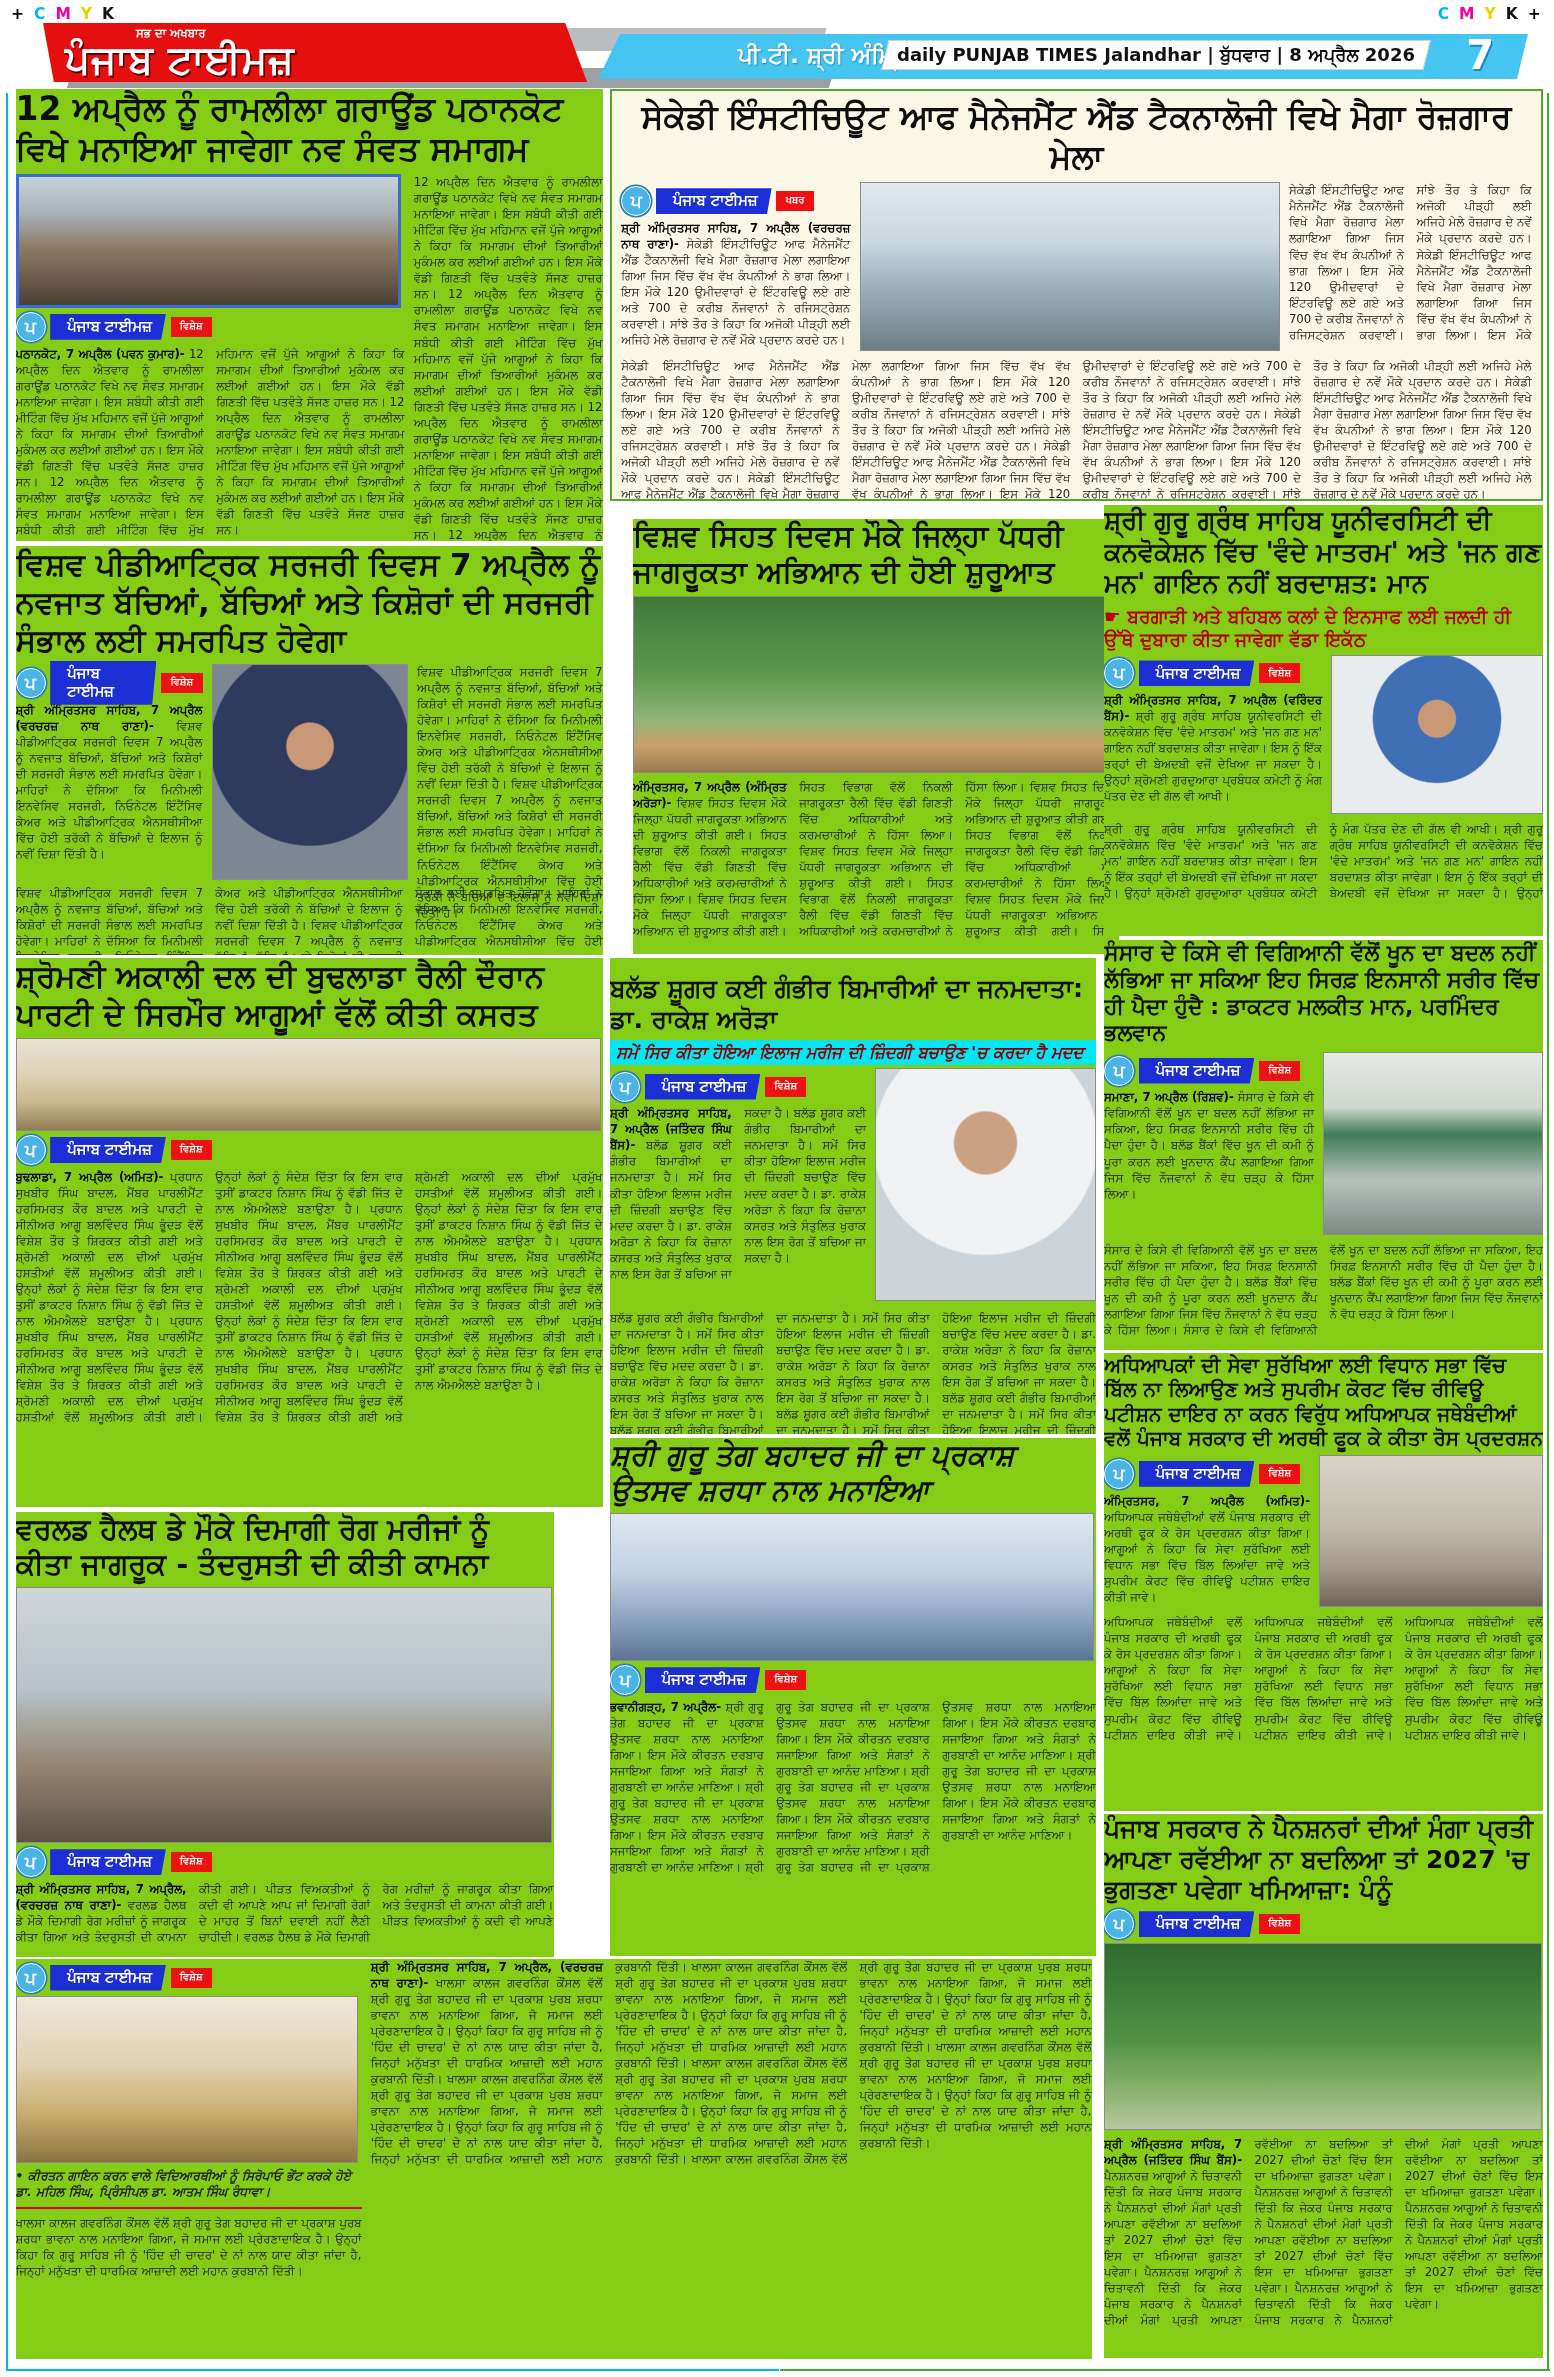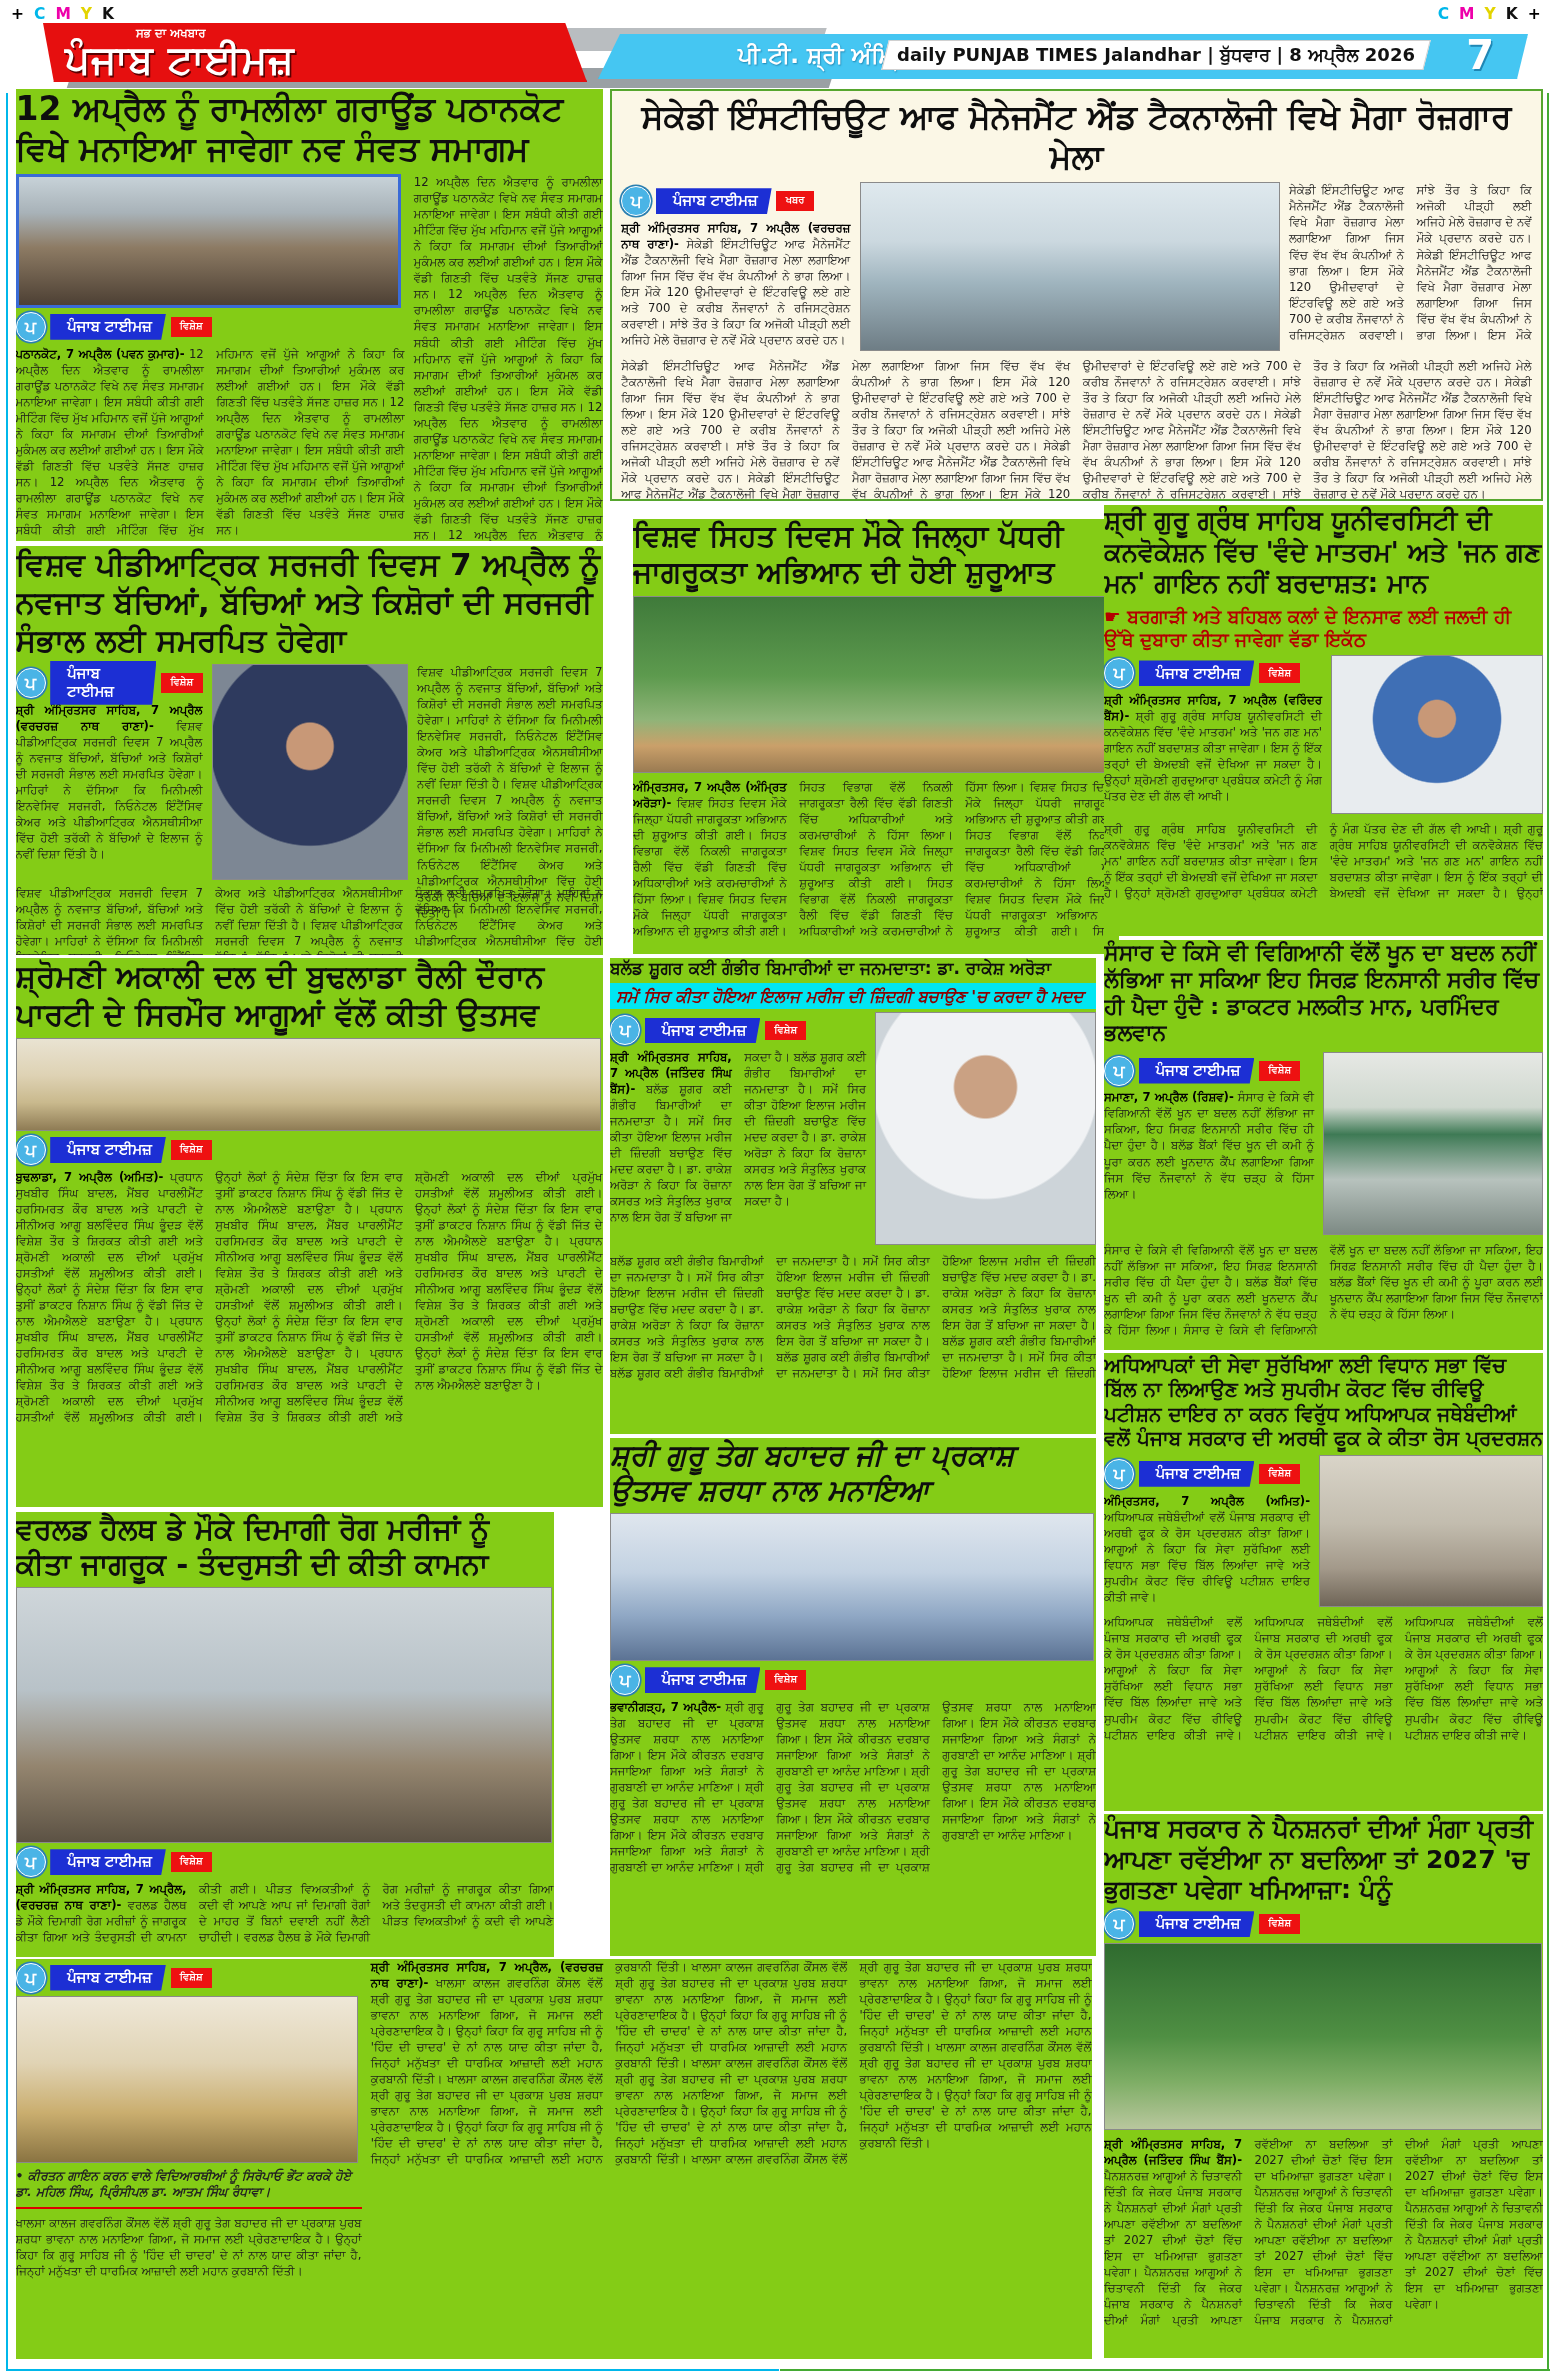--- a/index.html
+++ b/index.html
@@ -192,35 +192,35 @@
         </div>
       </div>
       <div class="ph p-portrait2" style="flex:1;height:159px;"></div>
     </div>
     <div class="body cols2" style="height:89px;margin-top:4.7px;">
       <span>ਸ਼੍ਰੀ ਗੁਰੂ ਗ੍ਰੰਥ ਸਾਹਿਬ ਯੂਨੀਵਰਸਿਟੀ ਦੀ ਕਨਵੋਕੇਸ਼ਨ ਵਿੱਚ 'ਵੰਦੇ ਮਾਤਰਮ' ਅਤੇ 'ਜਨ ਗਣ ਮਨ' ਗਾਇਨ ਨਹੀਂ ਬਰਦਾਸ਼ਤ ਕੀਤਾ ਜਾਵੇਗਾ। ਇਸ ਨੂੰ ਇੱਕ ਤਰ੍ਹਾਂ ਦੀ ਬੇਅਦਬੀ ਵਜੋਂ ਦੇਖਿਆ ਜਾ ਸਕਦਾ ਹੈ। ਉਨ੍ਹਾਂ ਸ਼੍ਰੋਮਣੀ ਗੁਰਦੁਆਰਾ ਪ੍ਰਬੰਧਕ ਕਮੇਟੀ ਨੂੰ ਮੰਗ ਪੱਤਰ ਦੇਣ ਦੀ ਗੱਲ ਵੀ ਆਖੀ। ਸ਼੍ਰੀ ਗੁਰੂ ਗ੍ਰੰਥ ਸਾਹਿਬ ਯੂਨੀਵਰਸਿਟੀ ਦੀ ਕਨਵੋਕੇਸ਼ਨ ਵਿੱਚ 'ਵੰਦੇ ਮਾਤਰਮ' ਅਤੇ 'ਜਨ ਗਣ ਮਨ' ਗਾਇਨ ਨਹੀਂ ਬਰਦਾਸ਼ਤ ਕੀਤਾ ਜਾਵੇਗਾ। ਇਸ ਨੂੰ ਇੱਕ ਤਰ੍ਹਾਂ ਦੀ ਬੇਅਦਬੀ ਵਜੋਂ ਦੇਖਿਆ ਜਾ ਸਕਦਾ ਹੈ। ਉਨ੍ਹਾਂ ਸ਼੍ਰੋਮਣੀ ਗੁਰਦੁਆਰਾ ਪ੍ਰਬੰਧਕ ਕਮੇਟੀ ਨੂੰ ਮੰਗ ਪੱਤਰ ਦੇਣ ਦੀ ਗੱਲ ਵੀ ਆਖੀ।</span>
     </div>
   </div>
 
   <div class="art" style="left:15.5px;top:958px;width:587px;height:549px;">
-    <h1 class="hl" style="font-size:31px;">ਸ਼੍ਰੋਮਣੀ ਅਕਾਲੀ ਦਲ ਦੀ ਬੁਢਲਾਡਾ ਰੈਲੀ ਦੌਰਾਨ ਪਾਰਟੀ ਦੇ ਸਿਰਮੌਰ ਆਗੂਆਂ ਵੱਲੋਂ ਕੀਤੀ ਉਤਸਵ</h1>
+    <h1 class="hl" style="font-size:31px;">ਸ਼੍ਰੋਮਣੀ ਅਕਾਲੀ ਦਲ ਦੀ ਬੁਢਲਾਡਾ ਰੈਲੀ ਦੌਰਾਨ ਪਾਰਟੀ ਦੇ ਸਿਰਮੌਰ ਆਗੂਆਂ ਵੱਲੋਂ ਕੀਤੀ ਕਸਰਤ</h1>
     <div class="ph p-rally" style="width:585px;height:93px;"></div>
     <div class="byline">
       <span class="pt-circle">ਪ</span>
       <span class="pt-blue">ਪੰਜਾਬ ਟਾਈਮਜ਼</span>
       <span class="pt-red">ਵਿਸ਼ੇਸ਼</span>
     </div>
     <div class="body cols3" style="height:326px;">
       <b>ਬੁਢਲਾਡਾ, 7 ਅਪ੍ਰੈਲ (ਅਮਿਤ)-</b>
       <span>ਪ੍ਰਧਾਨ ਸੁਖਬੀਰ ਸਿੰਘ ਬਾਦਲ, ਮੈਂਬਰ ਪਾਰਲੀਮੈਂਟ ਹਰਸਿਮਰਤ ਕੌਰ ਬਾਦਲ ਅਤੇ ਪਾਰਟੀ ਦੇ ਸੀਨੀਅਰ ਆਗੂ ਬਲਵਿੰਦਰ ਸਿੰਘ ਭੂੰਦੜ ਵੱਲੋਂ ਵਿਸ਼ੇਸ਼ ਤੌਰ ਤੇ ਸ਼ਿਰਕਤ ਕੀਤੀ ਗਈ ਅਤੇ ਸ਼੍ਰੋਮਣੀ ਅਕਾਲੀ ਦਲ ਦੀਆਂ ਪ੍ਰਮੁੱਖ ਹਸਤੀਆਂ ਵੱਲੋਂ ਸ਼ਮੂਲੀਅਤ ਕੀਤੀ ਗਈ। ਉਨ੍ਹਾਂ ਲੋਕਾਂ ਨੂੰ ਸੰਦੇਸ਼ ਦਿੱਤਾ ਕਿ ਇਸ ਵਾਰ ਤੁਸੀਂ ਡਾਕਟਰ ਨਿਸ਼ਾਨ ਸਿੰਘ ਨੂੰ ਵੱਡੀ ਜਿੱਤ ਦੇ ਨਾਲ ਐਮਐਲਏ ਬਣਾਉਣਾ ਹੈ। ਪ੍ਰਧਾਨ ਸੁਖਬੀਰ ਸਿੰਘ ਬਾਦਲ, ਮੈਂਬਰ ਪਾਰਲੀਮੈਂਟ ਹਰਸਿਮਰਤ ਕੌਰ ਬਾਦਲ ਅਤੇ ਪਾਰਟੀ ਦੇ ਸੀਨੀਅਰ ਆਗੂ ਬਲਵਿੰਦਰ ਸਿੰਘ ਭੂੰਦੜ ਵੱਲੋਂ ਵਿਸ਼ੇਸ਼ ਤੌਰ ਤੇ ਸ਼ਿਰਕਤ ਕੀਤੀ ਗਈ ਅਤੇ ਸ਼੍ਰੋਮਣੀ ਅਕਾਲੀ ਦਲ ਦੀਆਂ ਪ੍ਰਮੁੱਖ ਹਸਤੀਆਂ ਵੱਲੋਂ ਸ਼ਮੂਲੀਅਤ ਕੀਤੀ ਗਈ। ਉਨ੍ਹਾਂ ਲੋਕਾਂ ਨੂੰ ਸੰਦੇਸ਼ ਦਿੱਤਾ ਕਿ ਇਸ ਵਾਰ ਤੁਸੀਂ ਡਾਕਟਰ ਨਿਸ਼ਾਨ ਸਿੰਘ ਨੂੰ ਵੱਡੀ ਜਿੱਤ ਦੇ ਨਾਲ ਐਮਐਲਏ ਬਣਾਉਣਾ ਹੈ। ਪ੍ਰਧਾਨ ਸੁਖਬੀਰ ਸਿੰਘ ਬਾਦਲ, ਮੈਂਬਰ ਪਾਰਲੀਮੈਂਟ ਹਰਸਿਮਰਤ ਕੌਰ ਬਾਦਲ ਅਤੇ ਪਾਰਟੀ ਦੇ ਸੀਨੀਅਰ ਆਗੂ ਬਲਵਿੰਦਰ ਸਿੰਘ ਭੂੰਦੜ ਵੱਲੋਂ ਵਿਸ਼ੇਸ਼ ਤੌਰ ਤੇ ਸ਼ਿਰਕਤ ਕੀਤੀ ਗਈ ਅਤੇ ਸ਼੍ਰੋਮਣੀ ਅਕਾਲੀ ਦਲ ਦੀਆਂ ਪ੍ਰਮੁੱਖ ਹਸਤੀਆਂ ਵੱਲੋਂ ਸ਼ਮੂਲੀਅਤ ਕੀਤੀ ਗਈ। ਉਨ੍ਹਾਂ ਲੋਕਾਂ ਨੂੰ ਸੰਦੇਸ਼ ਦਿੱਤਾ ਕਿ ਇਸ ਵਾਰ ਤੁਸੀਂ ਡਾਕਟਰ ਨਿਸ਼ਾਨ ਸਿੰਘ ਨੂੰ ਵੱਡੀ ਜਿੱਤ ਦੇ ਨਾਲ ਐਮਐਲਏ ਬਣਾਉਣਾ ਹੈ। ਪ੍ਰਧਾਨ ਸੁਖਬੀਰ ਸਿੰਘ ਬਾਦਲ, ਮੈਂਬਰ ਪਾਰਲੀਮੈਂਟ ਹਰਸਿਮਰਤ ਕੌਰ ਬਾਦਲ ਅਤੇ ਪਾਰਟੀ ਦੇ ਸੀਨੀਅਰ ਆਗੂ ਬਲਵਿੰਦਰ ਸਿੰਘ ਭੂੰਦੜ ਵੱਲੋਂ ਵਿਸ਼ੇਸ਼ ਤੌਰ ਤੇ ਸ਼ਿਰਕਤ ਕੀਤੀ ਗਈ ਅਤੇ ਸ਼੍ਰੋਮਣੀ ਅਕਾਲੀ ਦਲ ਦੀਆਂ ਪ੍ਰਮੁੱਖ ਹਸਤੀਆਂ ਵੱਲੋਂ ਸ਼ਮੂਲੀਅਤ ਕੀਤੀ ਗਈ। ਉਨ੍ਹਾਂ ਲੋਕਾਂ ਨੂੰ ਸੰਦੇਸ਼ ਦਿੱਤਾ ਕਿ ਇਸ ਵਾਰ ਤੁਸੀਂ ਡਾਕਟਰ ਨਿਸ਼ਾਨ ਸਿੰਘ ਨੂੰ ਵੱਡੀ ਜਿੱਤ ਦੇ ਨਾਲ ਐਮਐਲਏ ਬਣਾਉਣਾ ਹੈ। ਪ੍ਰਧਾਨ ਸੁਖਬੀਰ ਸਿੰਘ ਬਾਦਲ, ਮੈਂਬਰ ਪਾਰਲੀਮੈਂਟ ਹਰਸਿਮਰਤ ਕੌਰ ਬਾਦਲ ਅਤੇ ਪਾਰਟੀ ਦੇ ਸੀਨੀਅਰ ਆਗੂ ਬਲਵਿੰਦਰ ਸਿੰਘ ਭੂੰਦੜ ਵੱਲੋਂ ਵਿਸ਼ੇਸ਼ ਤੌਰ ਤੇ ਸ਼ਿਰਕਤ ਕੀਤੀ ਗਈ ਅਤੇ ਸ਼੍ਰੋਮਣੀ ਅਕਾਲੀ ਦਲ ਦੀਆਂ ਪ੍ਰਮੁੱਖ ਹਸਤੀਆਂ ਵੱਲੋਂ ਸ਼ਮੂਲੀਅਤ ਕੀਤੀ ਗਈ। ਉਨ੍ਹਾਂ ਲੋਕਾਂ ਨੂੰ ਸੰਦੇਸ਼ ਦਿੱਤਾ ਕਿ ਇਸ ਵਾਰ ਤੁਸੀਂ ਡਾਕਟਰ ਨਿਸ਼ਾਨ ਸਿੰਘ ਨੂੰ ਵੱਡੀ ਜਿੱਤ ਦੇ ਨਾਲ ਐਮਐਲਏ ਬਣਾਉਣਾ ਹੈ।</span>
     </div>
   </div>
 
   <div class="art" style="left:610px;top:958px;width:486px;height:476px;">
-    <h1 class="hl" style="font-size:17px;">ਬਲੱਡ ਸ਼ੂਗਰ ਕਈ ਗੰਭੀਰ ਬਿਮਾਰੀਆਂ ਦਾ ਜਨਮਦਾਤਾ: ਡਾ. ਰਾਕੇਸ਼ ਅਰੋੜਾ</h1>
+    <h1 class="hl" style="font-size:25px;margin-top:16px;">ਬਲੱਡ ਸ਼ੂਗਰ ਕਈ ਗੰਭੀਰ ਬਿਮਾਰੀਆਂ ਦਾ ਜਨਮਦਾਤਾ: ਡਾ. ਰਾਕੇਸ਼ ਅਰੋੜਾ</h1>
     <div class="subhead-cyan">ਸਮੇਂ ਸਿਰ ਕੀਤਾ ਹੋਇਆ ਇਲਾਜ ਮਰੀਜ ਦੀ ਜ਼ਿੰਦਗੀ ਬਚਾਉਣ 'ਚ ਕਰਦਾ ਹੈ ਮਦਦ</div>
     <div class="row">
       <div style="width:256px;flex:0 0 auto;">
         <div class="byline">
           <span class="pt-circle">ਪ</span>
           <span class="pt-blue">ਪੰਜਾਬ ਟਾਈਮਜ਼</span>
           <span class="pt-red">ਵਿਸ਼ੇਸ਼</span>
         </div>
         <div class="body cols2" style="height:198px;">
           <b>ਸ਼੍ਰੀ ਅੰਮ੍ਰਿਤਸਰ ਸਾਹਿਬ, 7 ਅਪ੍ਰੈਲ (ਜਤਿੰਦਰ ਸਿੰਘ ਬੈਂਸ)-</b>

